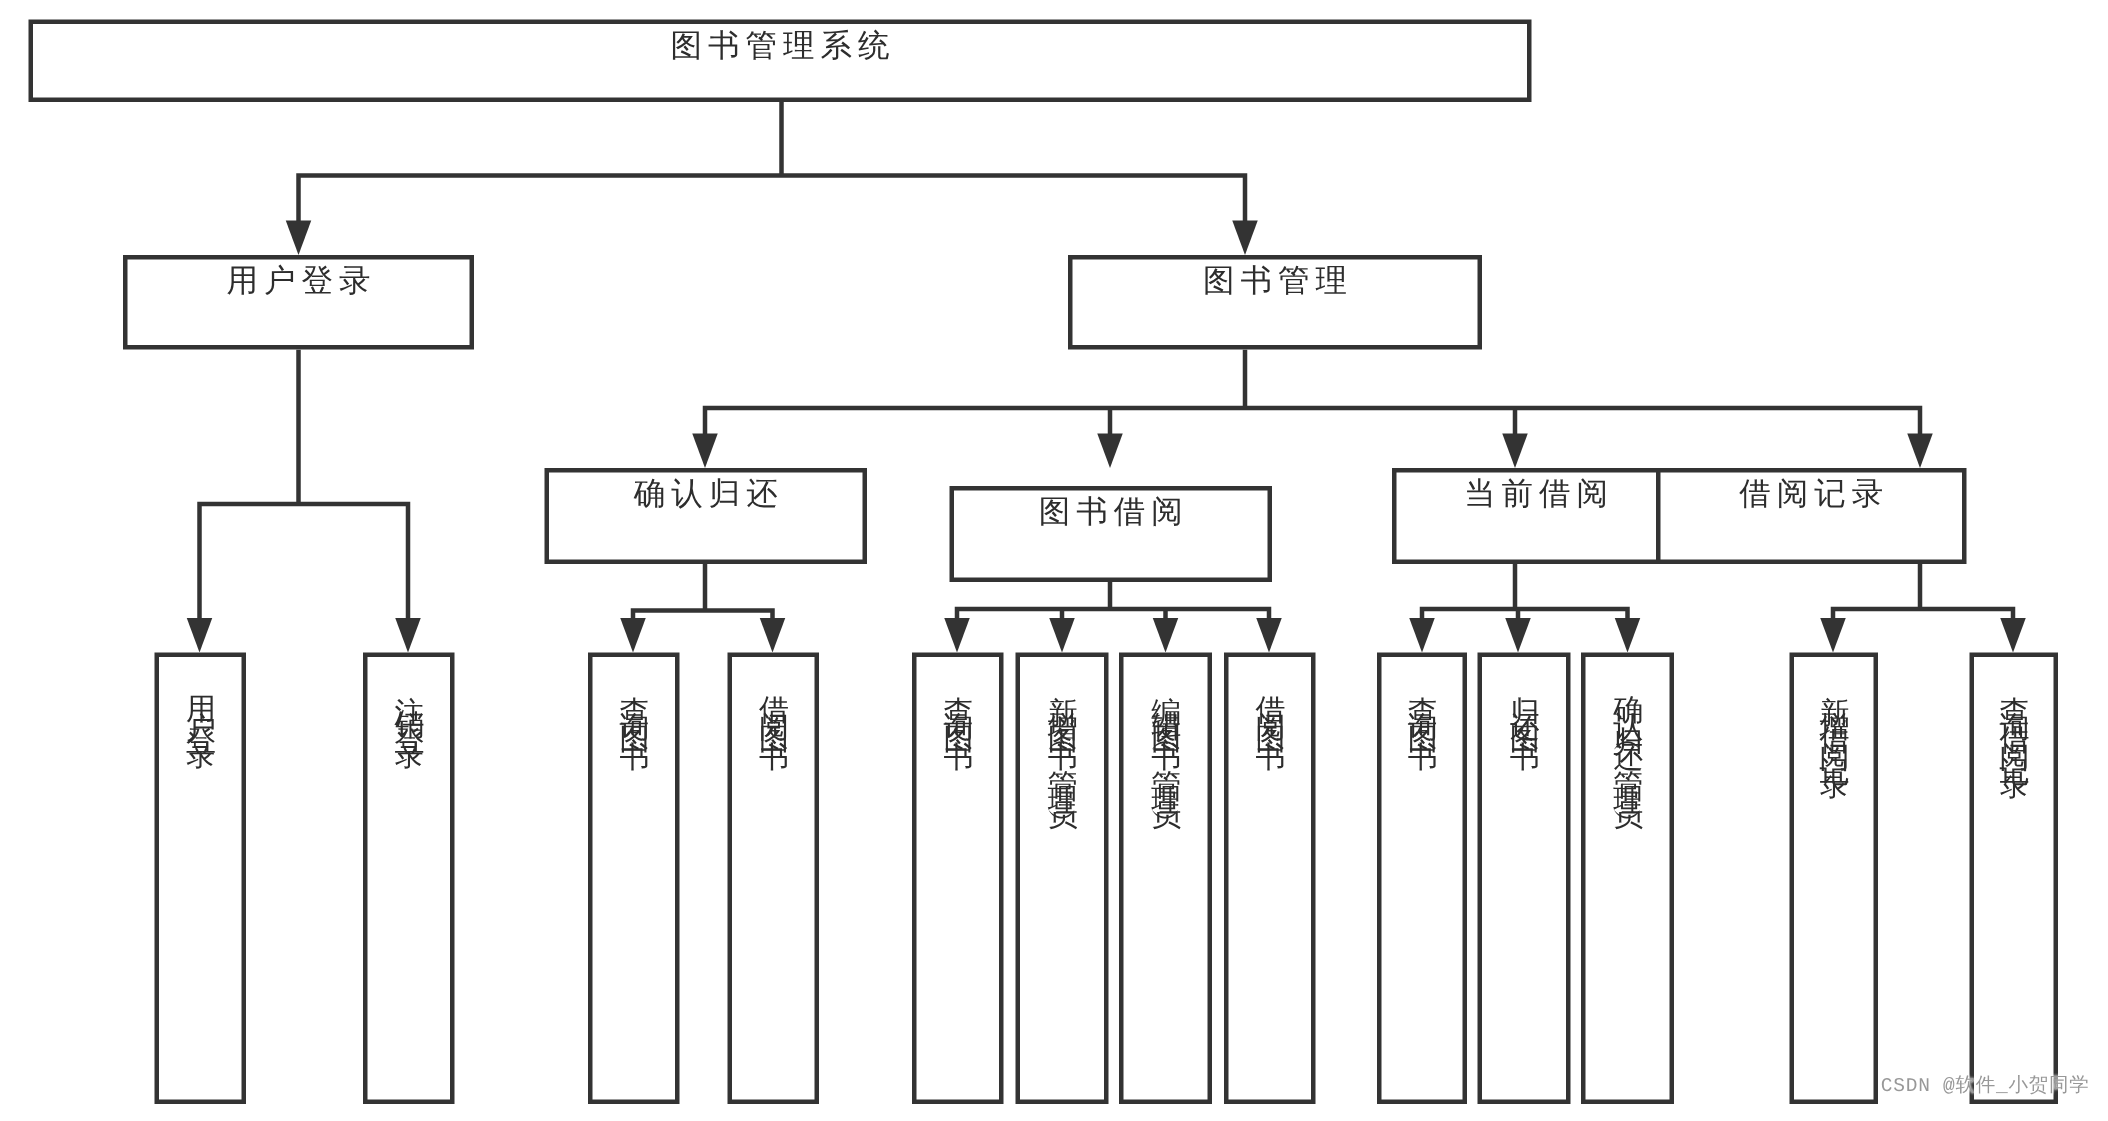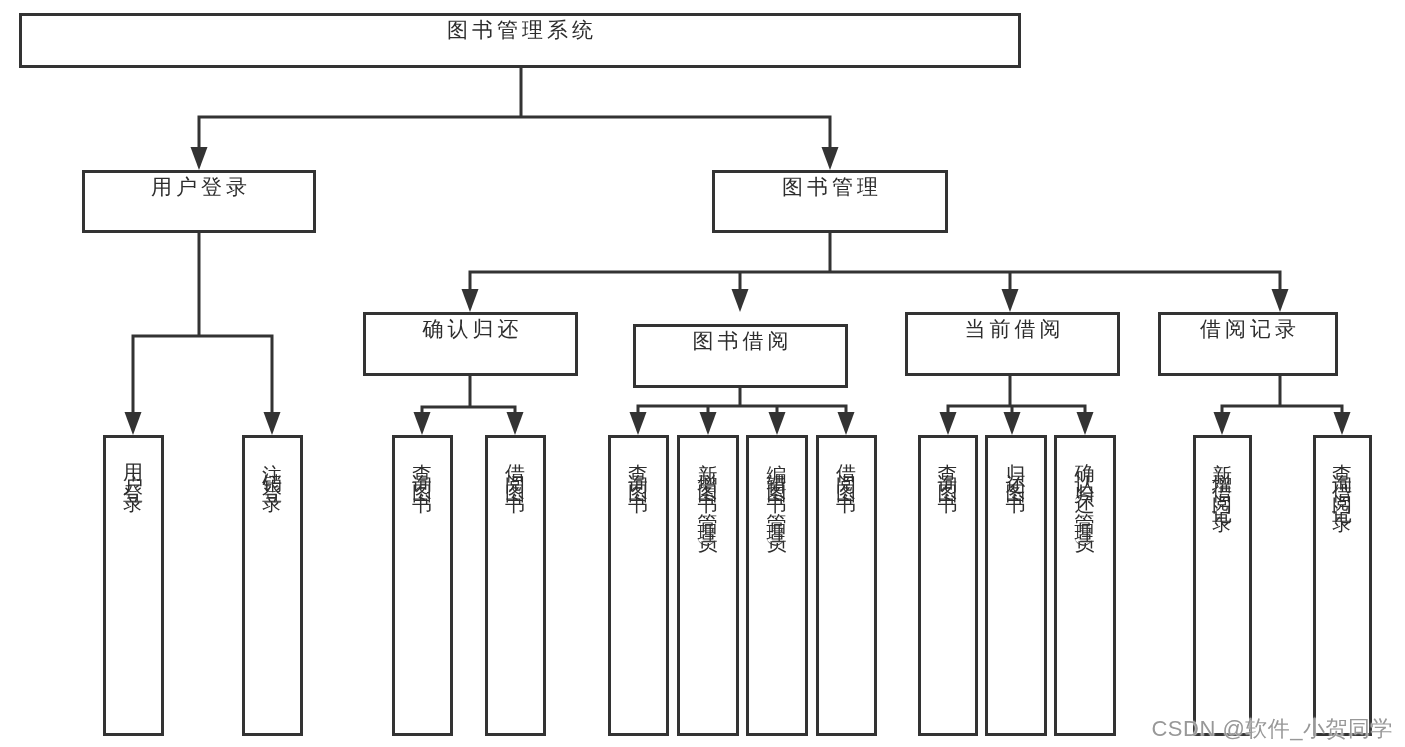--- a/index.html
+++ b/index.html
@@ -38,26 +38,27 @@
   .v-node .label{
     writing-mode:vertical-rl;
     font-size:20px;
     letter-spacing:10px;
     line-height:1.1;
     padding-top:10px;
   }
   .watermark{
     position:absolute;
     top:714px;right:12px;
-    font-size:22px;
+    font-size:13px;
     color:var(--watermark);
     letter-spacing:0.5px;
     white-space:nowrap;
     z-index:5;
     text-shadow:0 0 2px #ffffff,0 0 2px #ffffff;
+    font-family:Liberation Mono, monospace;
   }
 </style>
 </head>
 <body>
 
 <div class="canvas">
 
   <svg class="connectors" width="1405" height="747" viewBox="0 0 1405 747">
     <path class="connector" d="
       M521 68 V117 M199 117 H830 M199 115.5 V150 M830 115.5 V150
@@ -90,34 +91,34 @@
     </g>
   </svg>
 
   <div class="node h-node" style="left:19px;top:13px;width:1002px;height:55px">
     <span class="label">图书管理系统</span>
   </div>
 
   <div class="node h-node" style="left:82px;top:170px;width:234px;height:63px">
     <span class="label">用户登录</span>
   </div>
-  <div class="node h-node" style="left:712px;top:170px;width:236px;height:63px">
+  <div class="node h-node" style="left:712px;top:170px;width:276px;height:63px">
     <span class="label">图书管理</span>
   </div>
 
   <div class="node h-node" style="left:363px;top:312px;width:215px;height:64px">
     <span class="label">确认归还</span>
   </div>
   <div class="node h-node" style="left:633px;top:324px;width:215px;height:64px">
     <span class="label">图书借阅</span>
   </div>
-  <div class="node h-node" style="left:905px;top:312px;width:215px;height:64px">
+  <div class="node h-node" style="left:928px;top:312px;width:192px;height:64px">
     <span class="label">当前借阅</span>
   </div>
-  <div class="node h-node" style="left:1158px;top:312px;width:180px;height:64px">
+  <div class="node h-node" style="left:1104px;top:312px;width:207px;height:64px">
     <span class="label">借阅记录</span>
   </div>
 
   <div class="node v-node" style="left:103px;top:435px;width:61px;height:301px">
     <span class="label">用户登录</span>
   </div>
   <div class="node v-node" style="left:242px;top:435px;width:61px;height:301px">
     <span class="label">注销登录</span>
   </div>
 

